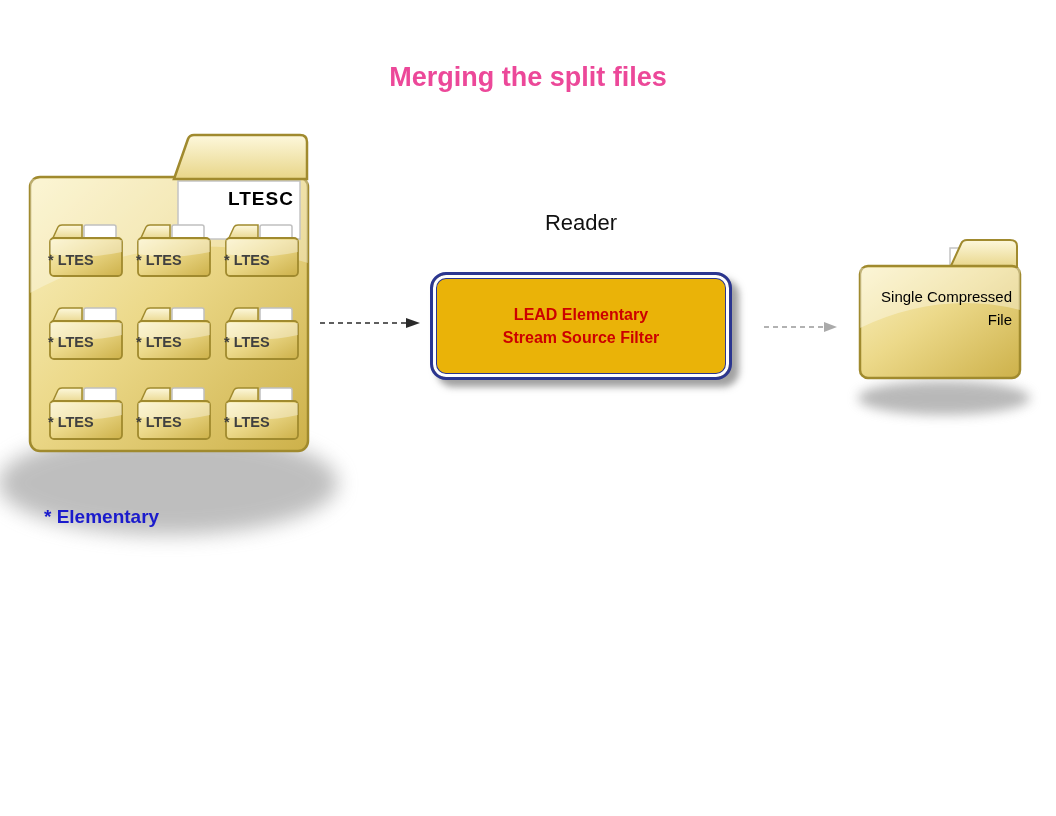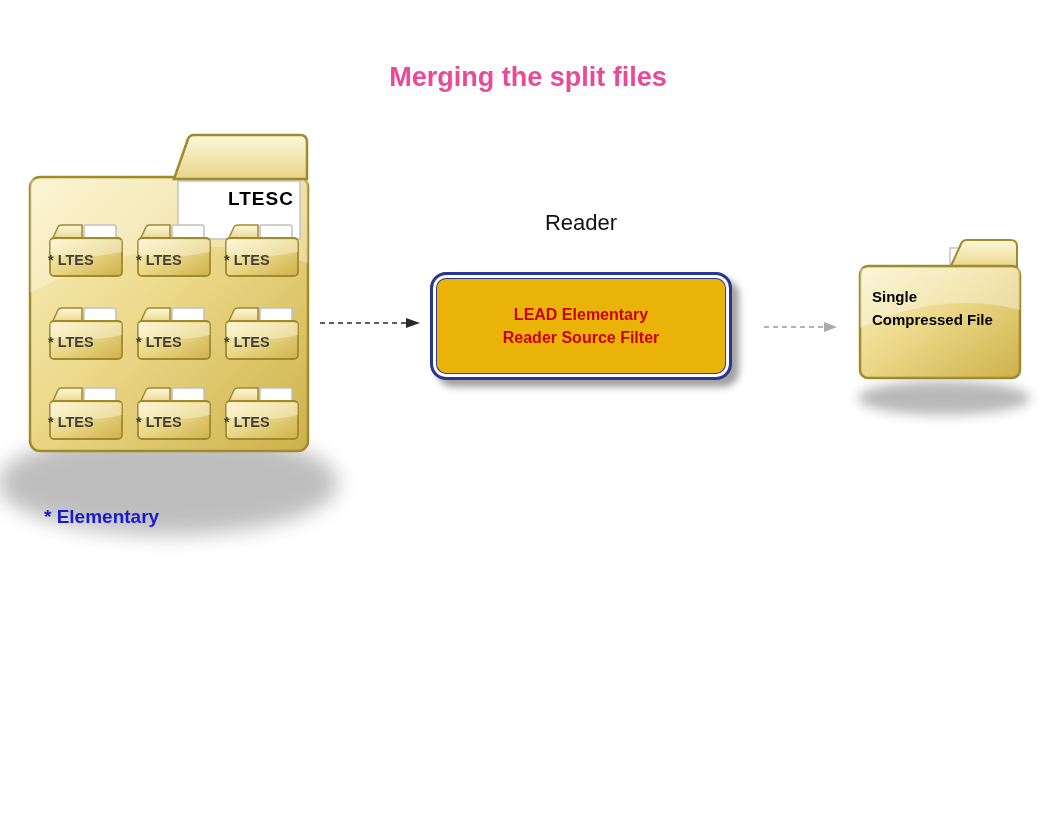--- a/index.html
+++ b/index.html
@@ -83,23 +83,23 @@
   }
   .reader-box .filter-line {
     font-size: 16px;
     font-weight: bold;
     color: #cc0000;
     text-align: center;
   }
 
   .output-label {
     left: 872px; top: 286px; width: 140px;
-    text-align: left;
+    text-align: right;
     font-size: 15px;
-    font-weight: bold;
+    font-weight: normal;
     color: #000000;
     line-height: 1.5;
   }
 </style>
 </head>
 <body>
 
 <div class="canvas">
 
   <svg class="scene" viewBox="0 0 1056 816" xmlns="http://www.w3.org/2000/svg">
@@ -178,18 +178,18 @@
   <div class="abs mini-label c1 r3">* LTES</div>
   <div class="abs mini-label c2 r3">* LTES</div>
   <div class="abs mini-label c3 r3">* LTES</div>
 
   <div class="abs footnote">* Elementary</div>
 
   <div class="abs reader-heading">Reader</div>
 
   <div class="abs reader-box">
     <div class="filter-line">LEAD Elementary</div>
-    <div class="filter-line">Reader Source Filter</div>
+    <div class="filter-line">Stream Source Filter</div>
   </div>
 
   <div class="abs output-label">Single Compressed File</div>
 
 </div>
 
 </body></html>

